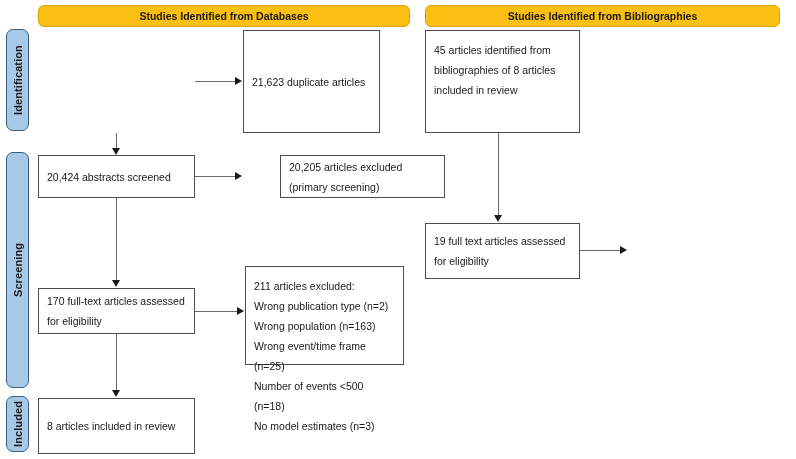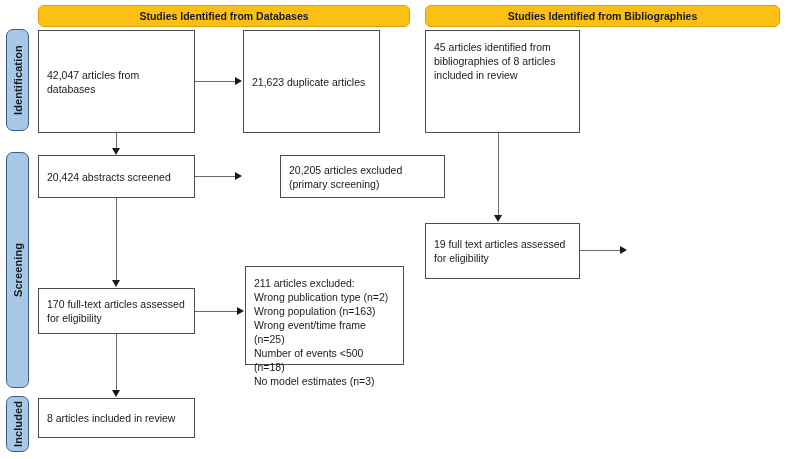--- a/index.html
+++ b/index.html
@@ -58,21 +58,21 @@
     position: absolute;
     box-sizing: border-box;
     background: #ffffff;
     border: 1.4px solid #4d4d4d;
     display: flex;
     align-items: center;
   }
   .flow-box .box-text {
     padding: 0 8px;
     font-size: 10.5px;
-    line-height: 14px;
+    line-height: 20px;
     color: #1a1a1a;
     white-space: pre-line;
   }
   .flow-box.top-align {
     align-items: flex-start;
   }
   .flow-box.top-align .box-text {
     padding-top: 9px;
   }
 
@@ -112,23 +112,20 @@
   <div class="stage-tab" style="top:152px; height:236px;">
     <span class="stage-label">Screening</span>
   </div>
   <div class="stage-tab" style="top:396px; height:56px;">
     <span class="stage-label">Included</span>
   </div>
 
   <div class="section-header" style="left:38px; top:5px; width:372px;">Studies Identified from Databases</div>
   <div class="section-header" style="left:425px; top:5px; width:355px;">Studies Identified from Bibliographies</div>
 
-  <div class="flow-box" style="left:38px; top:30px; width:157px; height:103px;">
-    <span class="box-text">42,047 articles from databases</span>
-  </div>
 
   <div class="flow-box" style="left:243px; top:30px; width:137px; height:103px;">
     <span class="box-text">21,623 duplicate articles</span>
   </div>
 
   <div class="conn h" style="left:195px; top:81px; width:40px;"></div>
   <div class="arrow-right" style="left:235px; top:77px;"></div>
 
   <div class="conn v" style="left:116px; top:133px; height:15px;"></div>
   <div class="arrow-down" style="left:112px; top:148px;"></div>
@@ -159,21 +156,21 @@
    Number of events &lt;500 (n=18)
    No model estimates (n=3)</span>
   </div>
 
   <div class="conn h" style="left:195px; top:311px; width:42px;"></div>
   <div class="arrow-right" style="left:237px; top:307px;"></div>
 
   <div class="conn v" style="left:116px; top:334px; height:56px;"></div>
   <div class="arrow-down" style="left:112px; top:390px;"></div>
 
-  <div class="flow-box" style="left:38px; top:398px; width:157px; height:40px;">
+  <div class="flow-box" style="left:38px; top:398px; width:157px; height:56px;">
     <span class="box-text">8 articles included in review</span>
   </div>
 
   <div class="flow-box top-align" style="left:425px; top:30px; width:155px; height:103px;">
     <span class="box-text">45 articles identified from bibliographies of 8 articles included in review</span>
   </div>
 
   <div class="conn v" style="left:498px; top:133px; height:82px;"></div>
   <div class="arrow-down" style="left:494px; top:215px;"></div>
 

